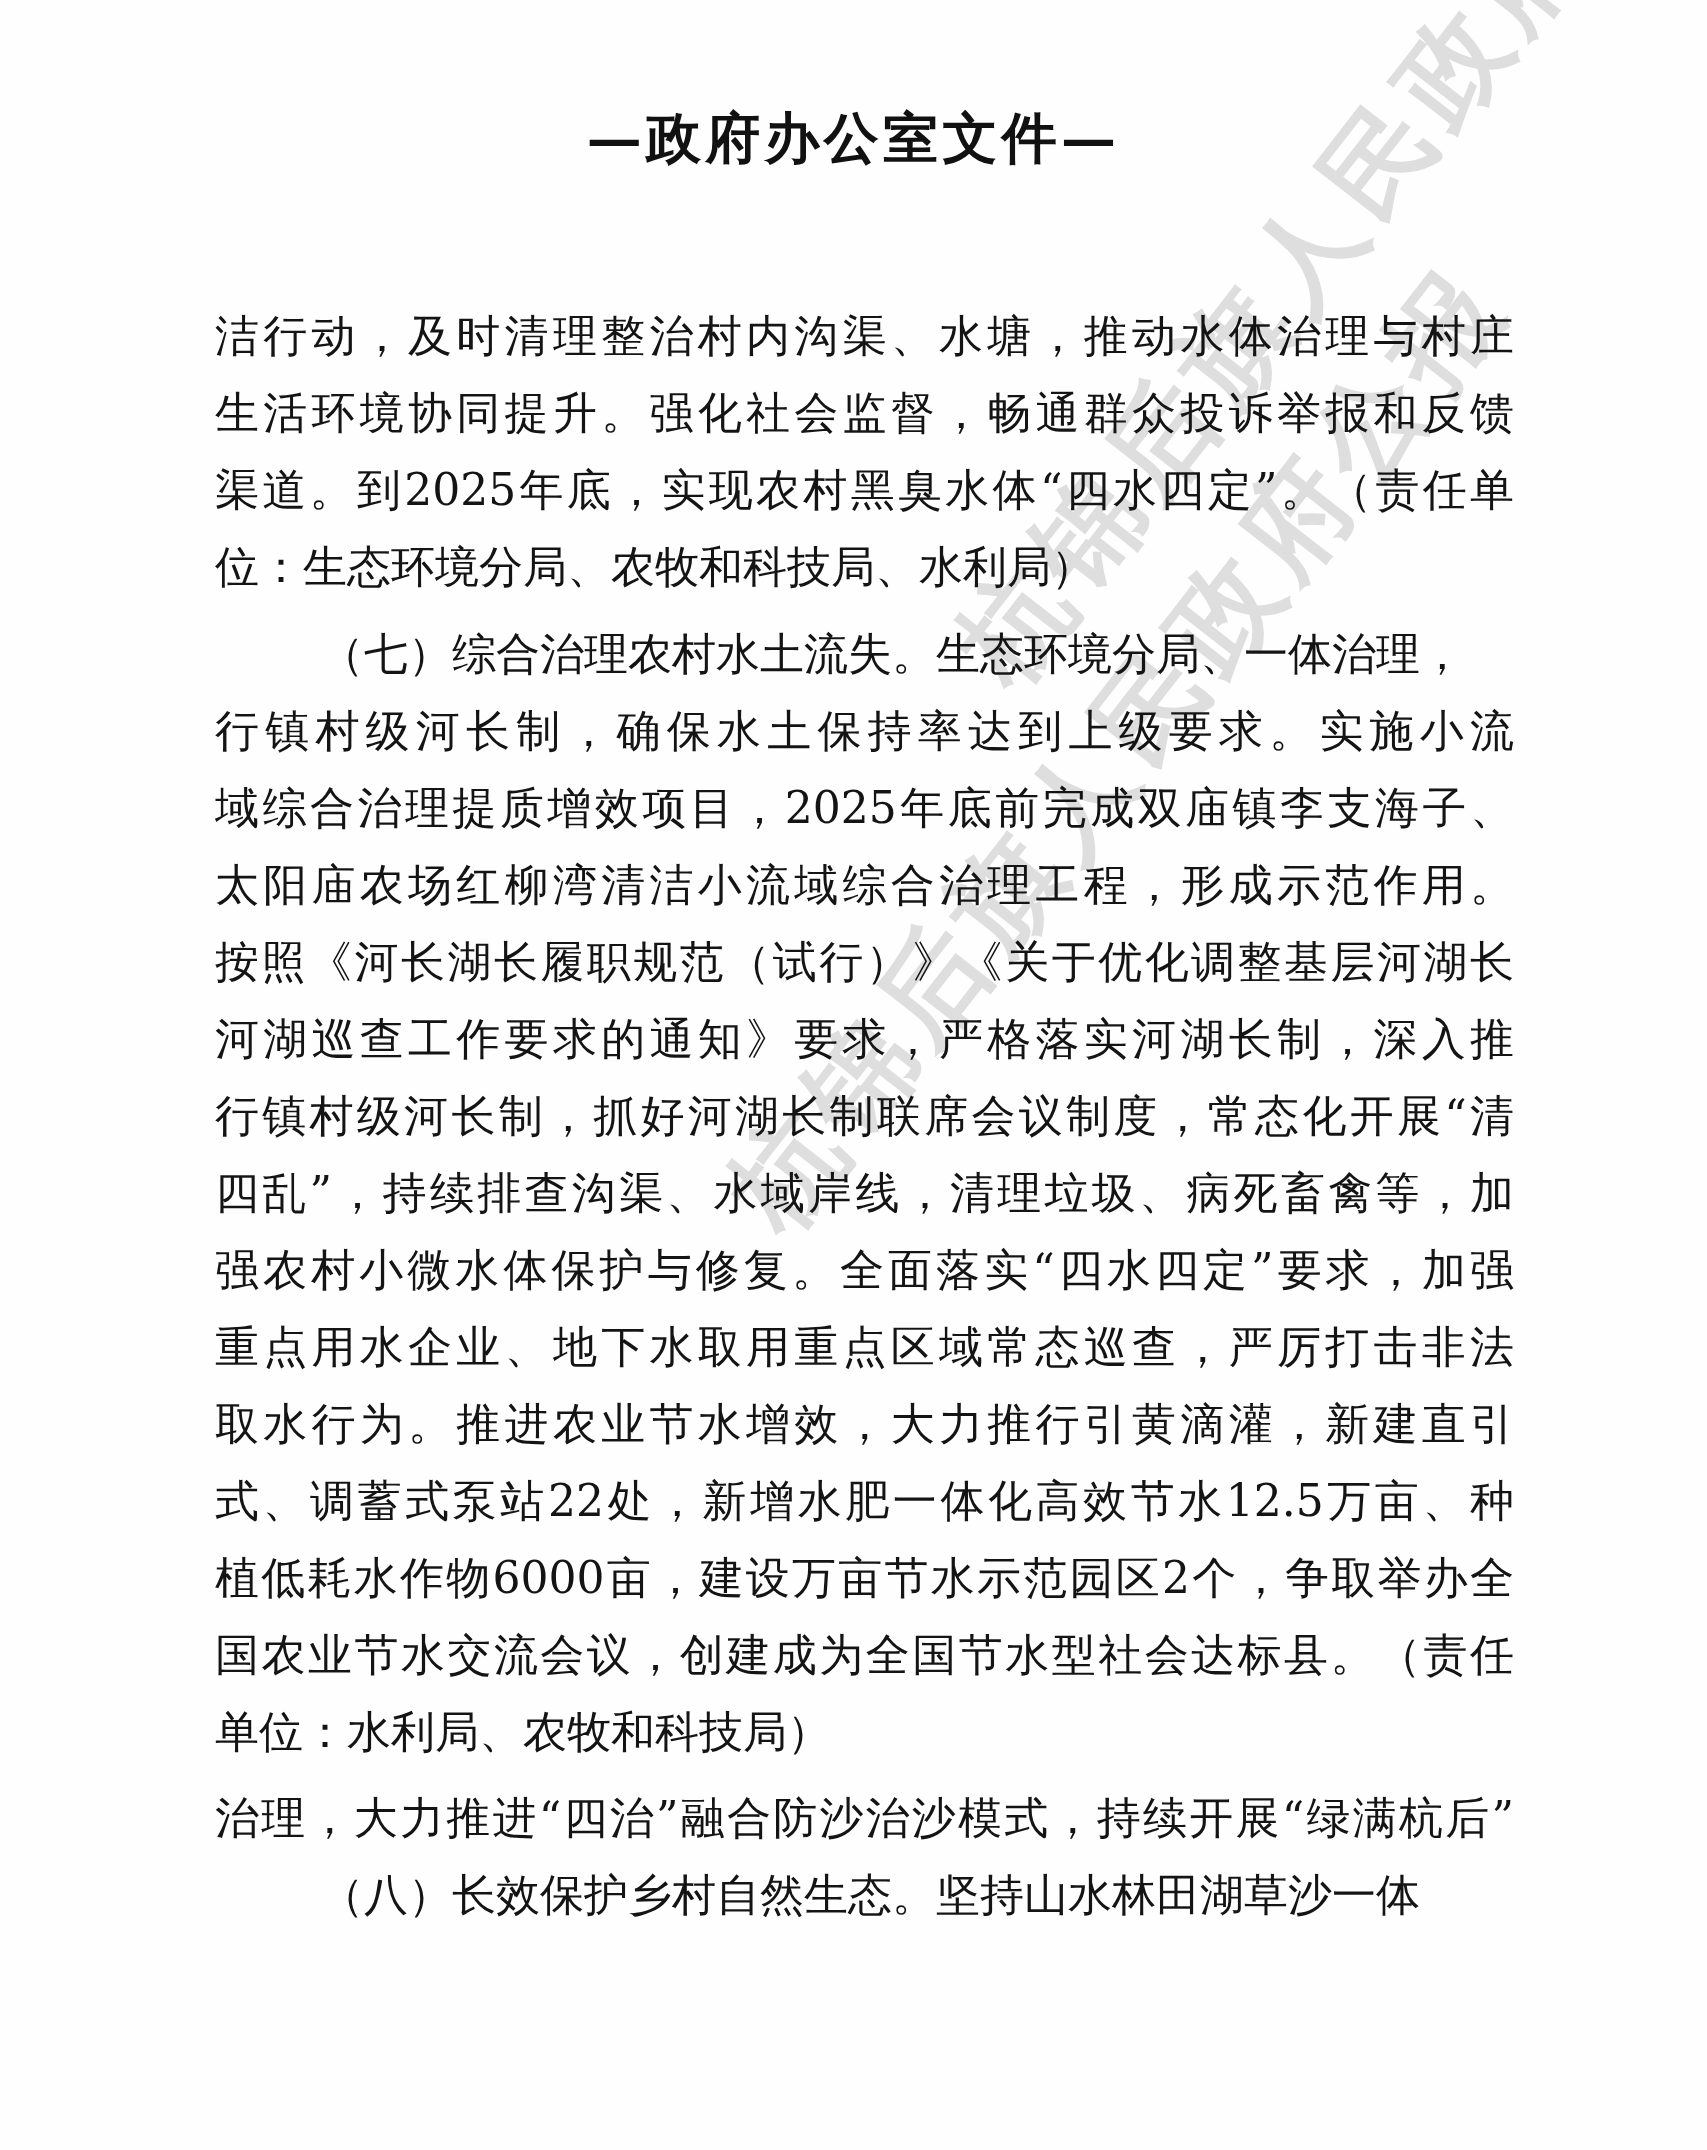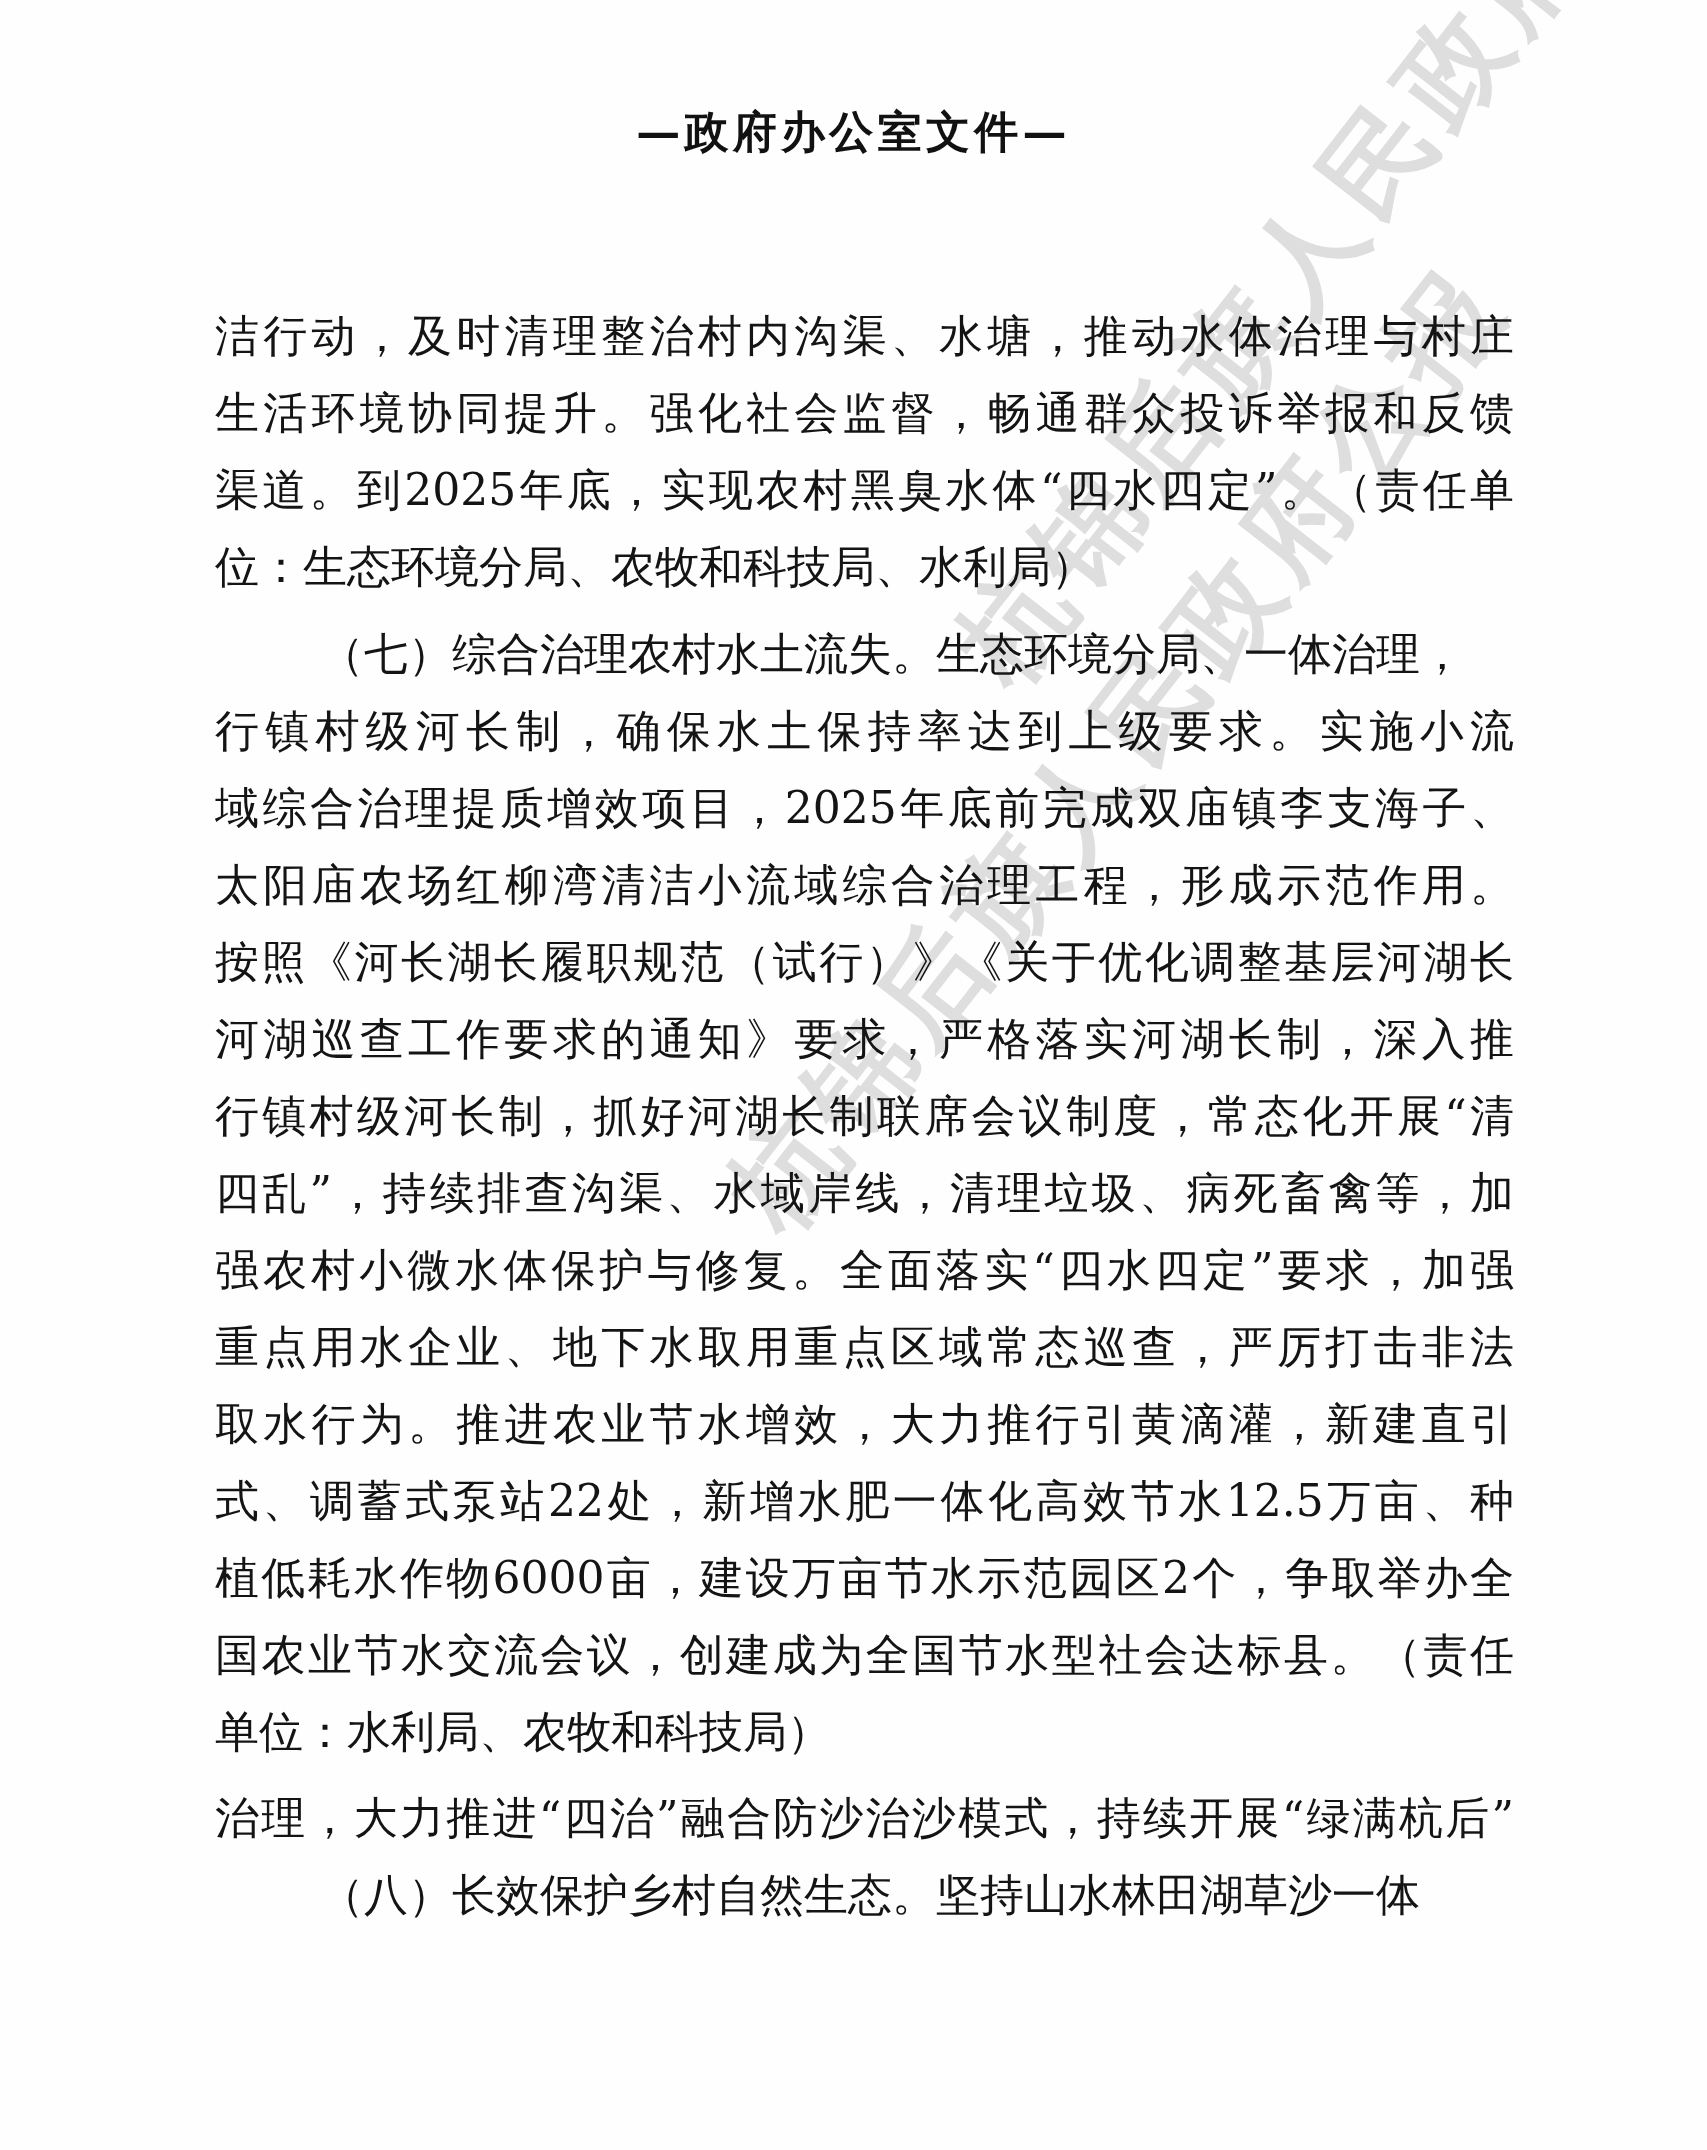--- a/index.html
+++ b/index.html
@@ -46,21 +46,21 @@
     left: 0;
     top: 108px;
     width: 1707px;
     text-align: center;
     z-index: 3;
   }
   .doc-header .htext {
     display: inline-block;
     font-family: "DejaVu Serif", "Liberation Serif", serif;
     font-weight: 700;
-    font-size: 44px;
+    font-size: 55px;
     letter-spacing: 4.3px;
     color: #111;
     line-height: 1.1;
   }
 
   
   .body-area {
     position: absolute;
     left: 215px;
     top: 297px;

